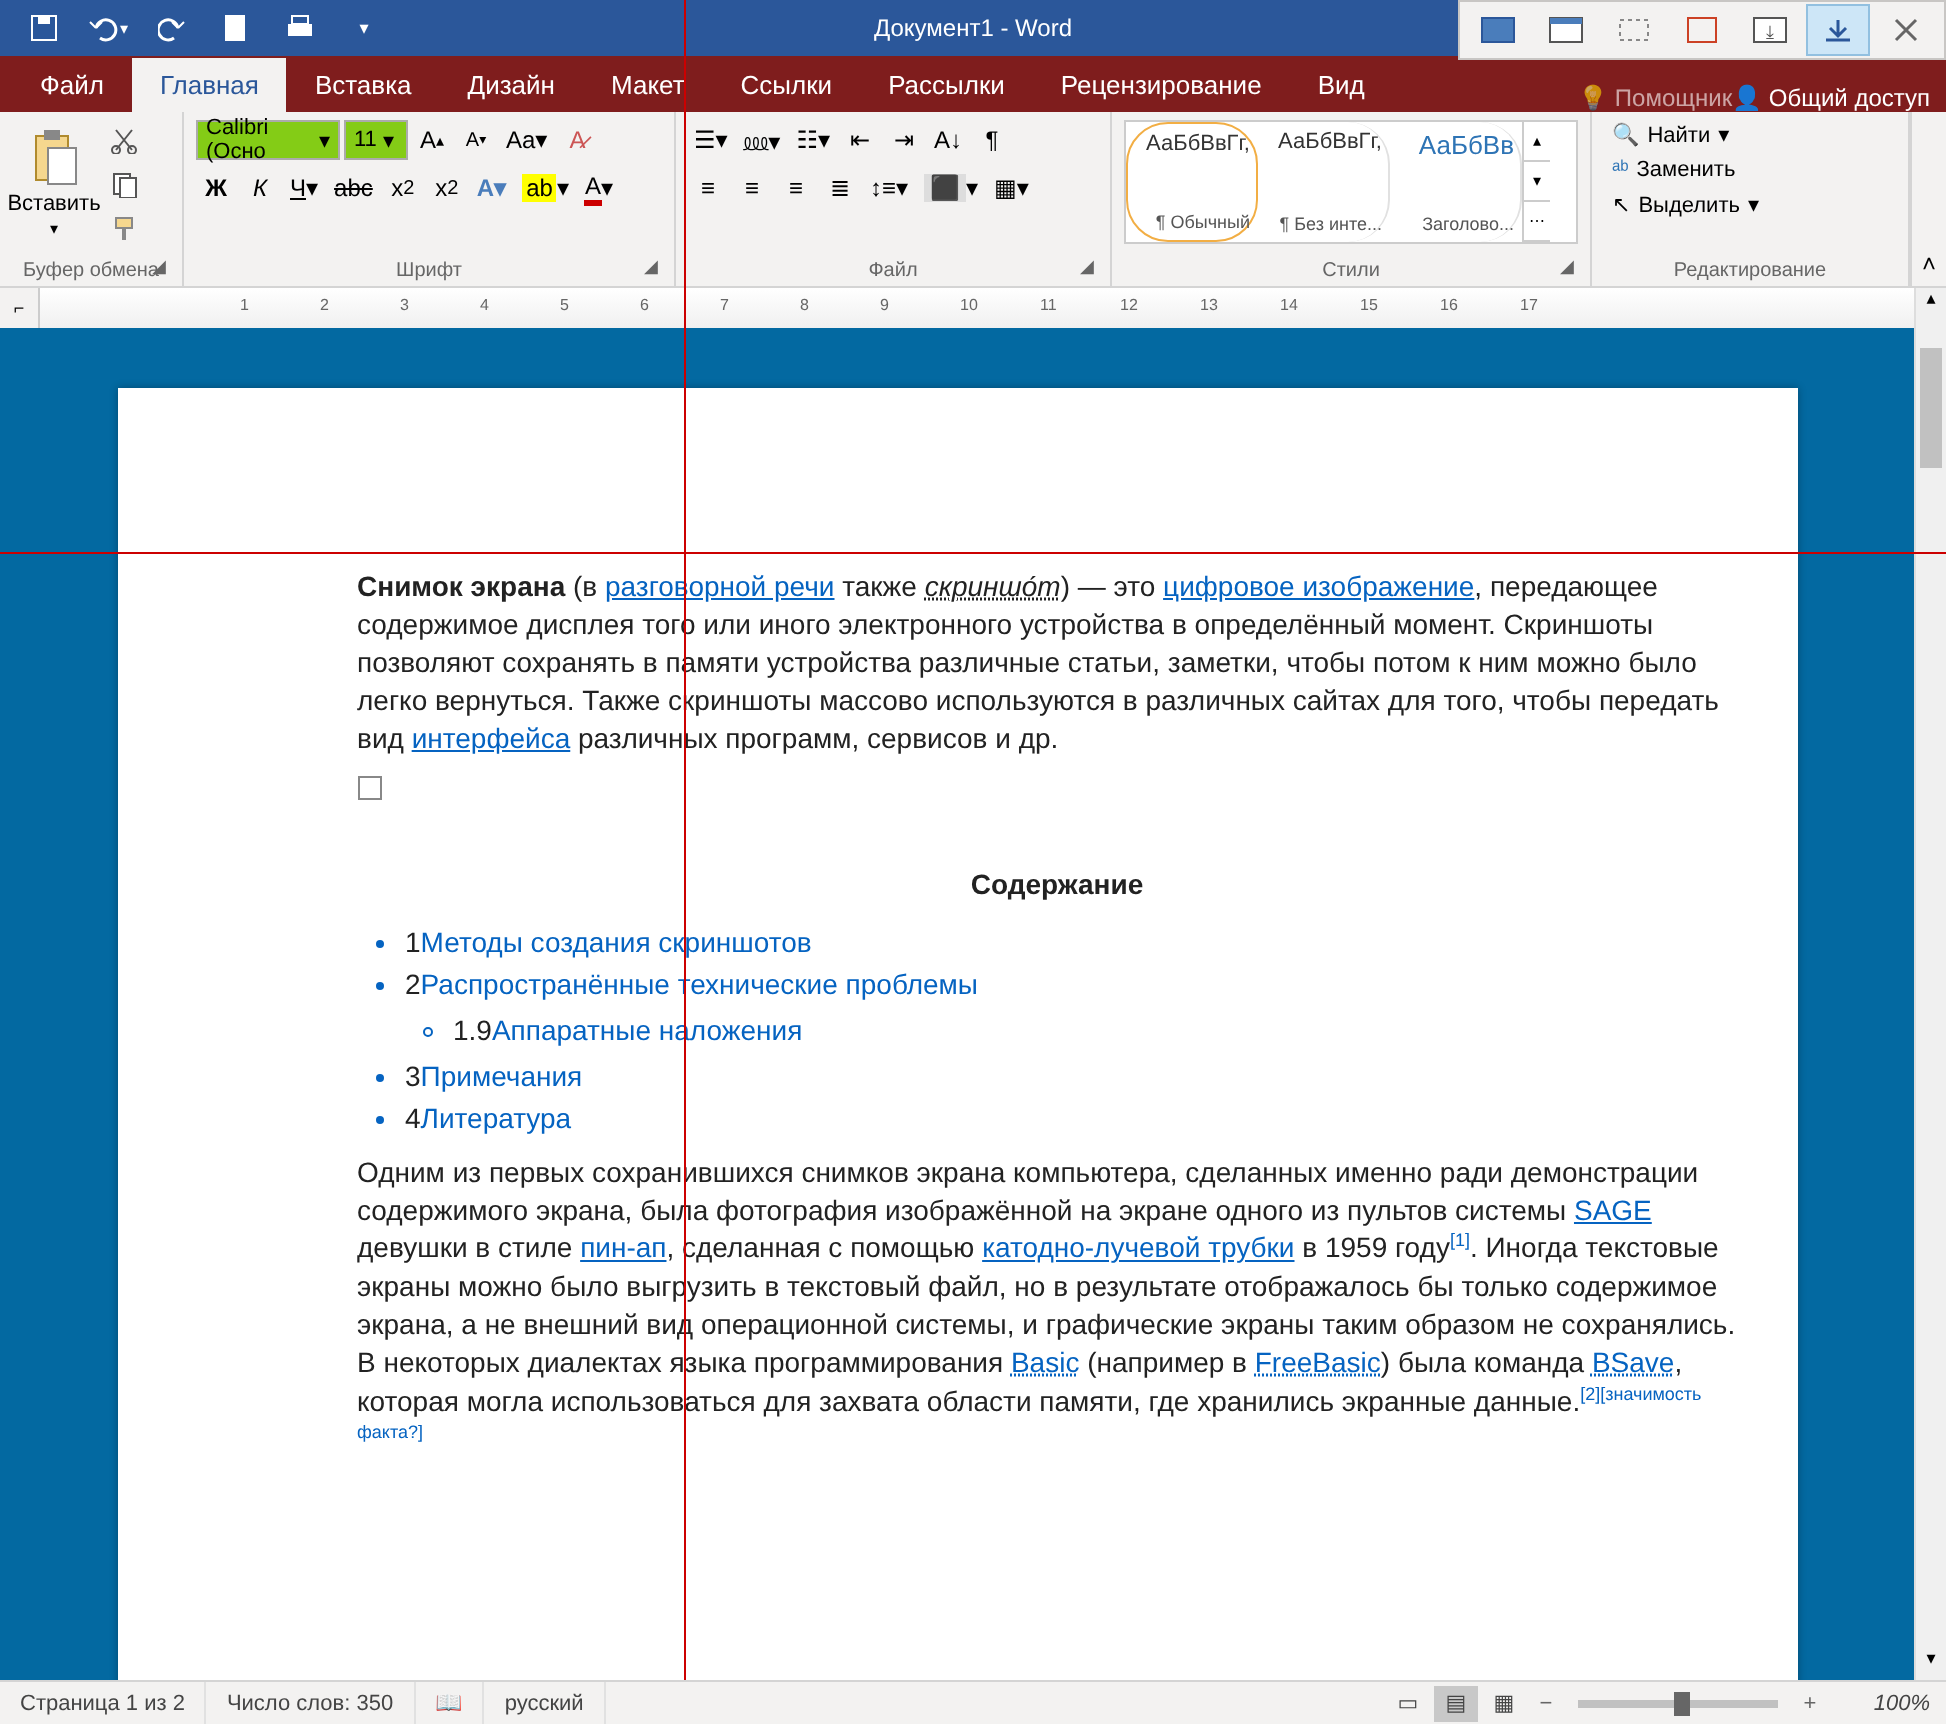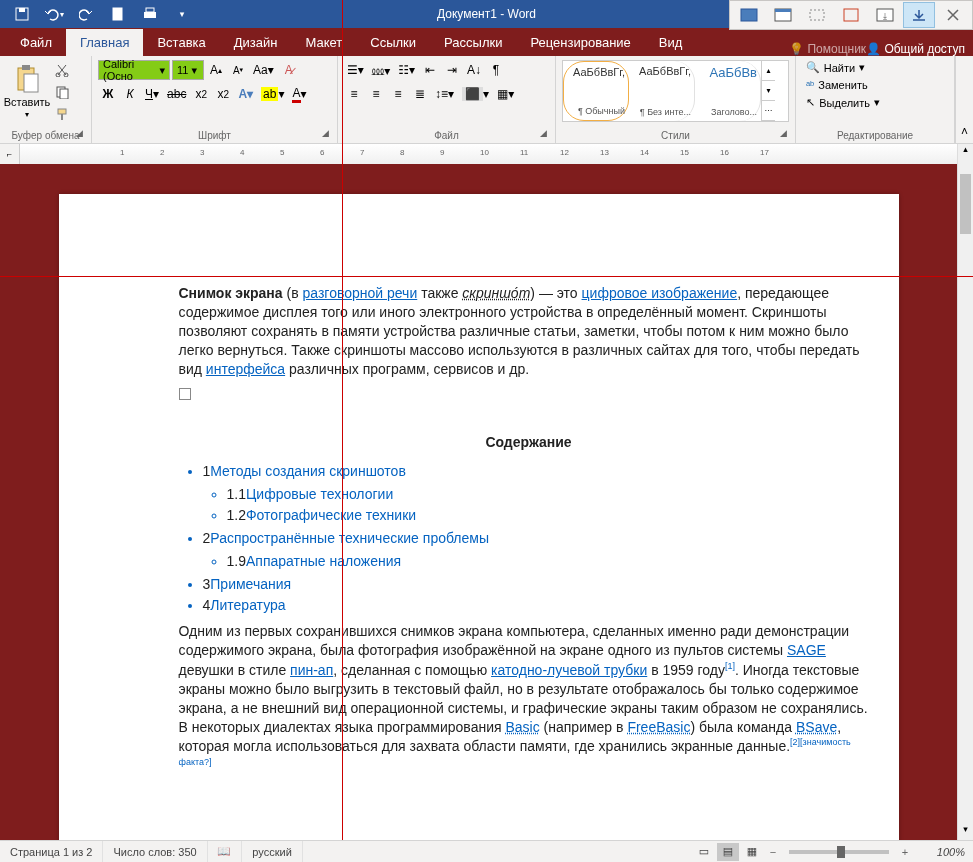--- a/index.html
+++ b/index.html
@@ -50,21 +50,21 @@
 .edit-row { display: flex; align-items: center; gap: 4px; cursor: pointer; padding: 1px 4px; }
 
 
 .ruler-area { background: #fff; height: 20px; position: relative; border-bottom: 1px solid #ccc; }
 .vruler-btn { position:absolute; left:0; top:0; width:20px; height:20px; background:#f3f2f1; border-right:1px solid #ccc; display:flex; align-items:center; justify-content:center; font-size:9px; cursor:pointer;}
 .hruler { position:absolute; left:20px; right:16px; top:0; height:20px; background:linear-gradient(#fff,#f0f0f0); font-size:8px; color:#666; overflow:hidden; }
 .ruler-ticks { position:relative; height:100%; }
 .ruler-ticks span { position:absolute; top:4px; }
 
 
-.doc-area { position: absolute; top: 164px; left: 0; right: 16px; bottom: 22px; background: #7f1d1d; overflow: hidden; }
+.doc-area { position: absolute; top: 164px; left: 0; right: 16px; bottom: 22px; background: #0369a1; overflow: hidden; }
 .vscroll { position: absolute; top: 144px; right: 0; width: 16px; bottom: 22px; background: #f0f0f0; border-left:1px solid #ddd; }
 .vscroll .arrow { height:16px; text-align:center; font-size:9px; cursor:pointer; background:#f0f0f0; }
 .vscroll .thumb { position:absolute; top:30px; left:2px; right:2px; height:60px; background:#c1c1c1; cursor:pointer; }
 
 .page { background: #fff; width: 840px; margin: 30px auto 0 auto; min-height: 900px; box-shadow: 0 0 4px rgba(0,0,0,0.3); padding: 90px 20px 20px 120px; position: relative; }
 .doc-text { font-family: Arial, sans-serif; font-size: 14px; color: #222; line-height: 1.35; }
 .doc-text a { color: #0563c1; text-decoration: underline; cursor: pointer; }
 .doc-text .dotted { text-decoration: underline dotted; }
 .toc-title { text-align:center; font-weight:bold; margin: 18px 0 10px 0; }
 .toc ul { list-style: disc; padding-left: 24px; margin:4px 0;}
@@ -360,24 +360,20 @@
   <div class="page">
     <div class="doc-text">
       <p>
         <b>Снимок экрана</b><span> (в </span><a>разговорной речи</a><span> также </span><i class="dotted">скриншо́т</i><span>) — это </span><a>цифровое изображение</a><span>, передающее содержимое дисплея того или иного электронного устройства в определённый момент. Скриншоты позволяют сохранять в памяти устройства различные статьи, заметки, чтобы потом к ним можно было легко вернуться. Также скриншоты массово используются в различных сайтах для того, чтобы передать вид </span><a>интерфейса</a><span> различных программ, сервисов и др.</span>
       </p>
       <span class="checkbox-placeholder"></span>
       <div class="toc-title">Содержание</div>
       <div class="toc">
         <ul id="toc-root">
             <li><span class="num">1</span>Методы создания скриншотов</li>
-            <ul>
-              <li><span class="num">1.1</span>Цифровые технологии</li>
-              <li><span class="num">1.2</span>Фотографические техники</li>
-            </ul>
             <li><span class="num">2</span>Распространённые технические проблемы</li>
             <ul>
               <li><span class="num">1.9</span>Аппаратные наложения</li>
             </ul>
             <li><span class="num">3</span>Примечания</li>
             <li><span class="num">4</span>Литература</li>
           </ul>
       </div>
       <p style="margin-top:8px;">
         <span>Одним из первых сохранившихся снимков экрана компьютера, сделанных именно ради демонстрации содержимого экрана, была фотография изображённой на экране одного из пультов системы </span><a>SAGE</a><span> девушки в стиле </span><a>пин-ап</a><span>, сделанная с помощью </span><a>катодно-лучевой трубки</a><span> в 1959 году</span><span class="sup">[1]</span><span>. Иногда текстовые экраны можно было выгрузить в текстовый файл, но в результате отображалось бы только содержимое экрана, а не внешний вид операционной системы, и графические экраны таким образом не сохранялись. В некоторых диалектах языка программирования </span><a class="dotted">Basic</a><span> (например в </span><a class="dotted">FreeBasic</a><span>) была команда </span><a class="dotted">BSave</a><span>, которая могла использоваться для захвата области памяти, где хранились экранные данные.</span><span class="sup">[2][значимость факта?]</span>

